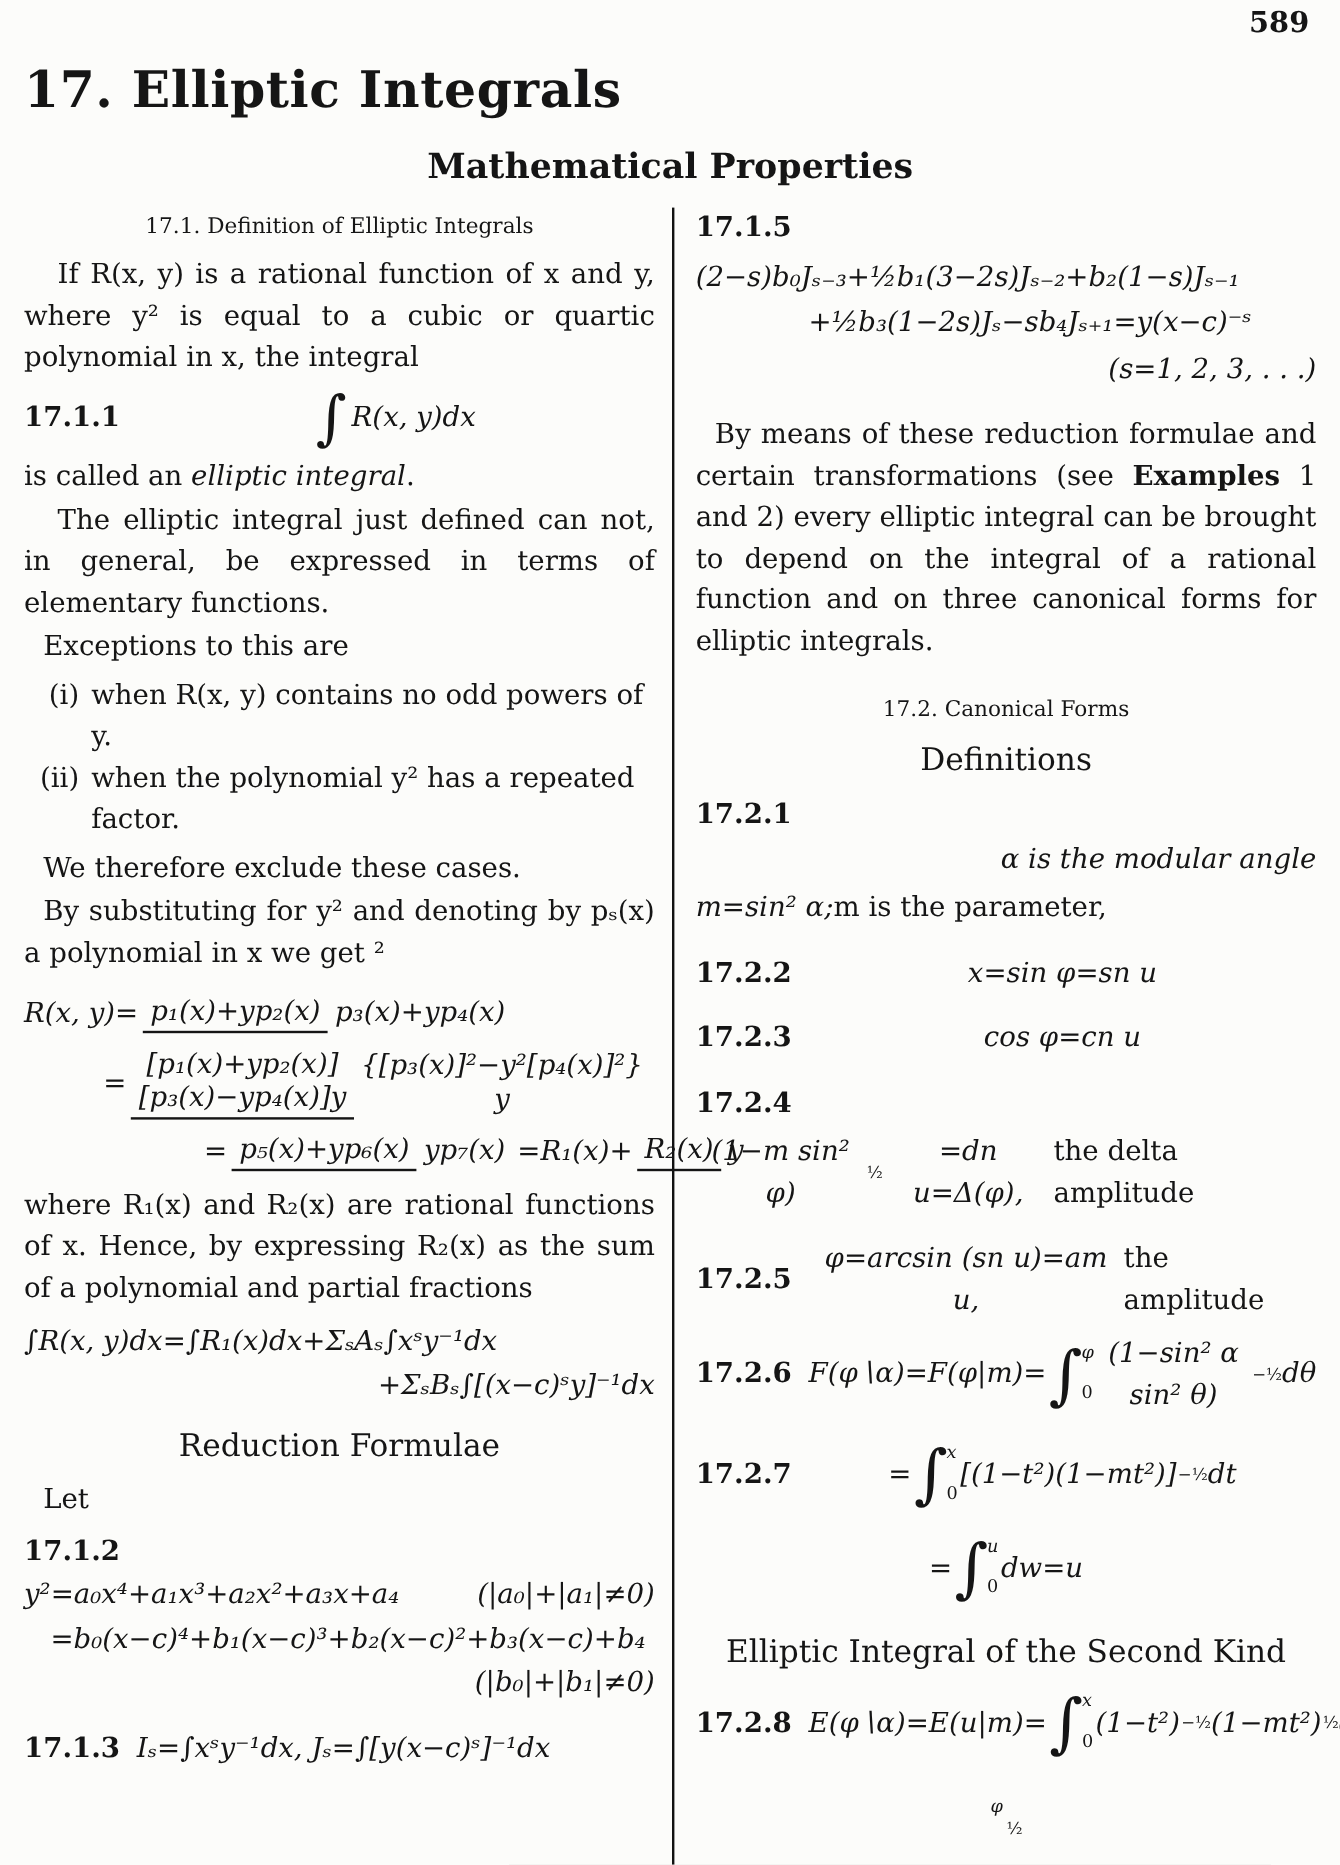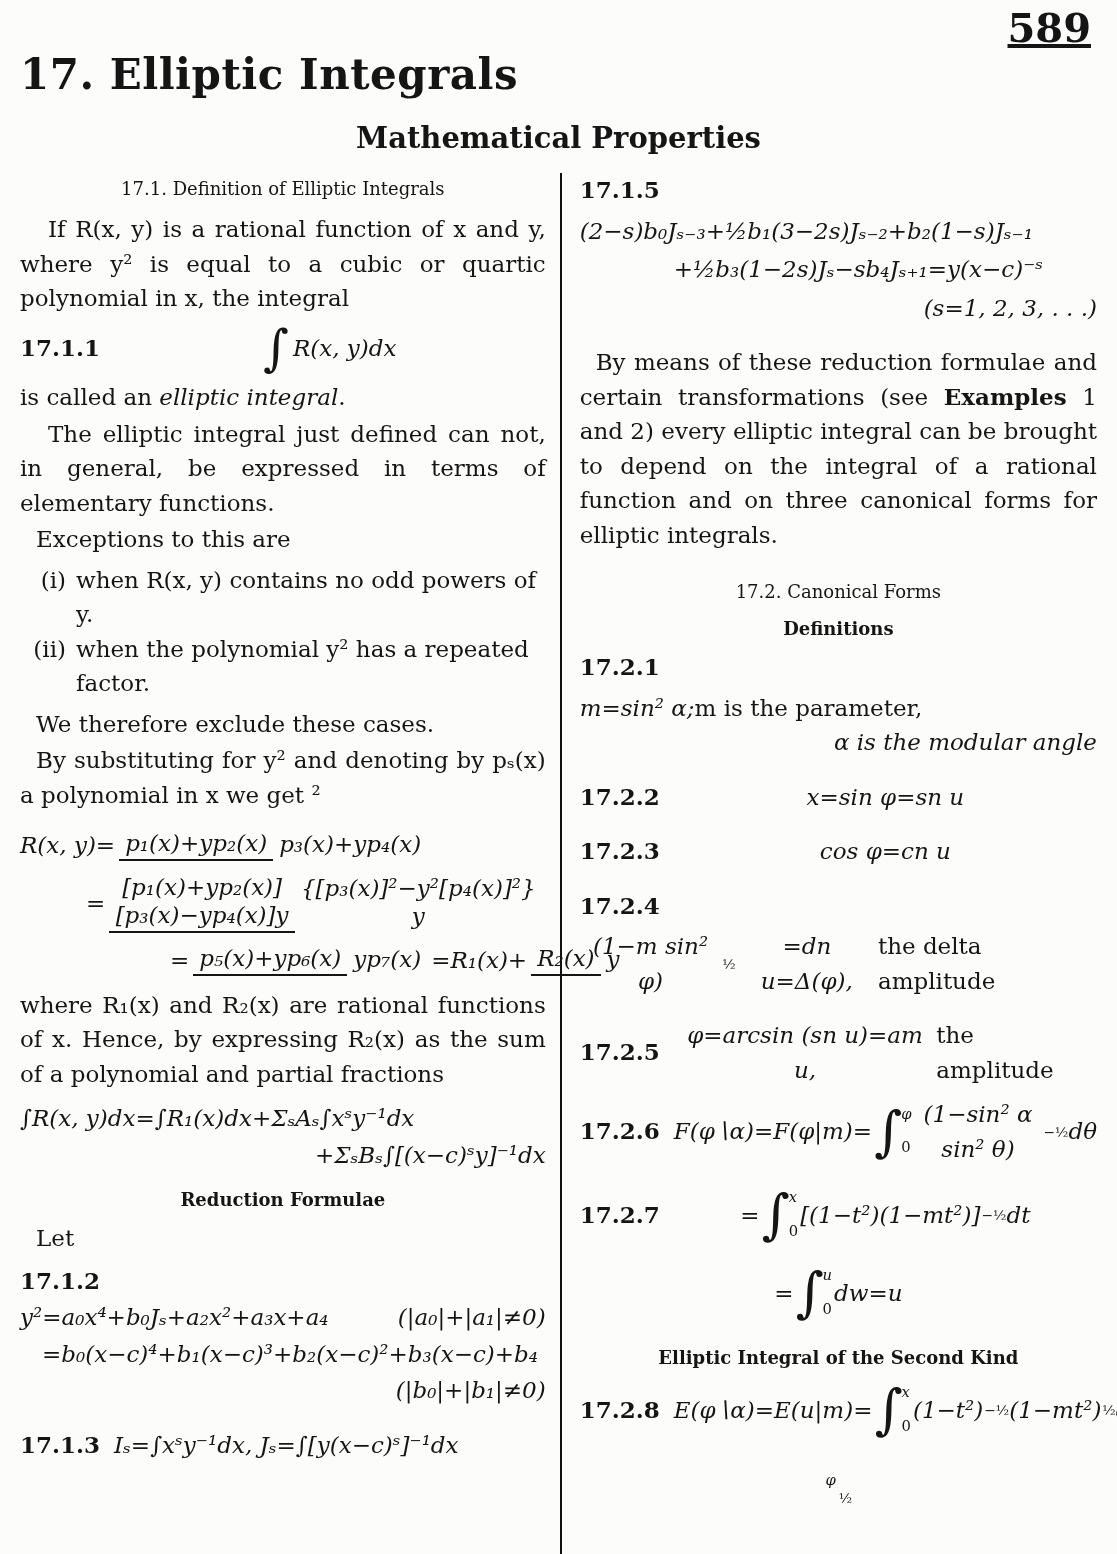--- a/index.html
+++ b/index.html
@@ -7,29 +7,29 @@
     position:relative;
     width:1117px;height:1554px;
     margin:0 auto;
     background:#fcfcfa;
     color:#151515;
     font-family:"DejaVu Serif","Liberation Serif",serif;
     box-sizing:border-box;
     padding:6px 20px 0 20px;
     overflow:hidden;
   }
-  .pageno{position:absolute;top:4px;right:26px;font-size:40px;font-weight:bold;text-decoration:underline;}
+  .pageno{position:absolute;top:4px;right:26px;font-size:24px;font-weight:bold;}
   h1.title{font-size:42px;margin:44px 0 0 0;font-weight:bold;letter-spacing:0.5px;}
   h2.subtitle{text-align:center;font-size:29px;margin:22px 0 18px 0;font-weight:bold;}
   .columns{display:flex;align-items:stretch;min-height:1384px;}
   .col{box-sizing:border-box;font-size:23px;line-height:1.5;}
   .col.left{width:50.3%;padding-right:14px;border-right:2px solid #111;}
   .col.right{width:49.7%;padding-left:18px;}
   h3.sec{ text-align:center;font-size:18px;font-weight:normal;margin:2px 0 10px 0;}
-  h4.sub{ text-align:center;font-size:18px;font-weight:bold;margin:14px 0 8px 0;}
+  h4.sub{ text-align:center;font-size:26px;font-weight:normal;margin:14px 0 8px 0;}
   p{margin:0 0 2px 0;text-align:justify;}
   p.ind{text-indent:28px;}
   p.sind{text-indent:16px;}
   .list{margin:6px 0;}
   .li{display:flex;}
   .li .mk{flex:0 0 46px;text-align:right;padding-right:10px;}
   .m{font-style:italic;text-align:center;}
   .eqrow{display:flex;align-items:center;margin:10px 0;}
   .eqrow .lbl{font-weight:bold;white-space:nowrap;margin-right:14px;font-style:normal;}
   .eqcenter{flex:1;display:flex;justify-content:center;align-items:center;}
@@ -134,21 +134,21 @@
       </div>
 
       <h4 class="sub">Reduction Formulae</h4>
       <p class="sind" style="margin:0">Let</p>
 
       <div class="eqrow" style="margin:8px 0 2px 0">
         <span class="lbl">17.1.2</span>
       </div>
       <div class="eqrow" style="margin:2px 0">
         <span class="between">
-          <span class="m">y²=a₀x⁴+b₀Jₛ+a₂x²+a₃x+a₄</span>
+          <span class="m">y²=a₀x⁴+a₁x³+a₂x²+a₃x+a₄</span>
           <span class="m nowrap">(|a₀|+|a₁|≠0)</span>
         </span>
       </div>
       <div class="eqrow" style="margin:2px 0 0 22px">
         <span class="m">=b₀(x−c)⁴+b₁(x−c)³+b₂(x−c)²+b₃(x−c)+b₄</span>
       </div>
       <div class="eqrow" style="margin:2px 0">
         <span class="eqright m">(|b₀|+|b₁|≠0)</span>
       </div>
 
@@ -174,29 +174,29 @@
         <span class="eqright m">(s=1, 2, 3, . . .)</span>
       </div>
 
       <p class="sind gap"><span>By means of these reduction formulae and certain transformations (see </span><b class="bk">Examples</b><span> 1 and 2) every elliptic integral can be brought to depend on the integral of a rational function and on three canonical forms for elliptic integrals.</span></p>
 
       <h3 class="sec" style="margin-top:26px">17.2. Canonical Forms</h3>
       <h4 class="sub" style="margin-top:6px">Definitions</h4>
 
       <div class="eqrow" style="margin:2px 0">
         <span class="lbl">17.2.1</span>
+      </div>
+      <div class="eqrow" style="margin:0 0 6px 0">
+        <span class="eqright">
+          <span class="m">α is the modular angle</span>
+        </span>
       </div>
       <div class="eqrow" style="margin:6px 0 0 0">
         <span class="m">m=sin² α;</span>
         <span class="roman"> m is the parameter,</span>
-      </div>
-      <div class="eqrow" style="margin:0 0 6px 0">
-        <span class="eqright">
-          <span class="m">α is the modular angle</span>
-        </span>
       </div>
 
       <div class="eqrow gap">
         <span class="lbl">17.2.2</span>
         <span class="eqcenter m">x=sin φ=sn u</span>
       </div>
 
       <div class="eqrow gap">
         <span class="lbl">17.2.3</span>
         <span class="eqcenter m">cos φ=cn u</span>

